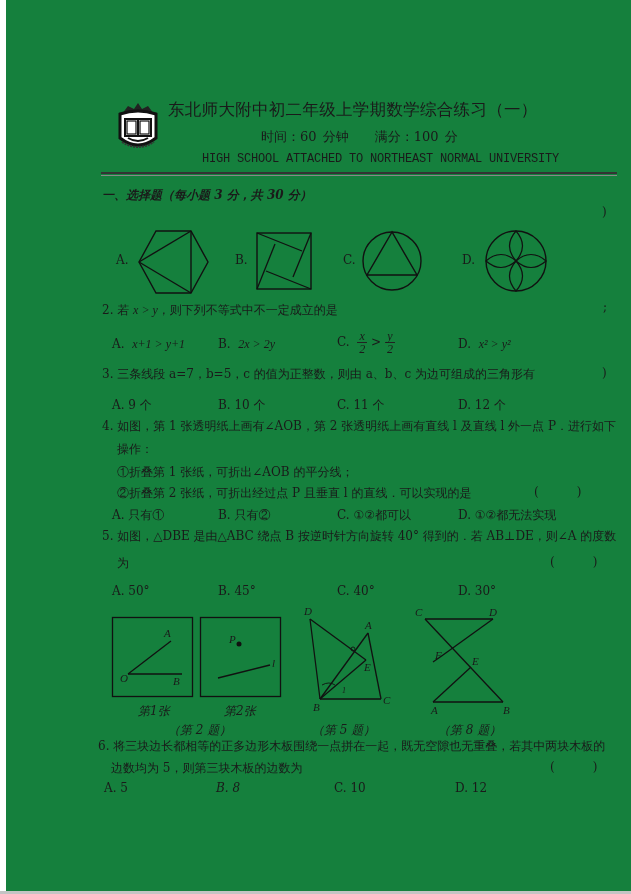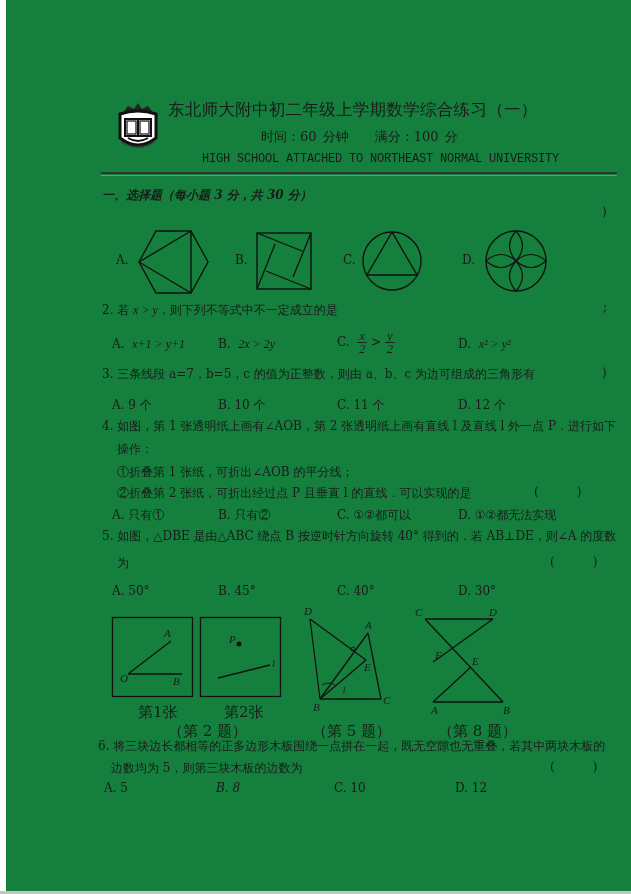--- a/index.html
+++ b/index.html
@@ -15,21 +15,21 @@
   .english { left: 196px; top: 152px; font-family: Liberation Mono, monospace; font-size: 12px; letter-spacing: -0.2px; white-space: nowrap; }
   .rule { left: 95px; width: 516px; background: #333; }
   .txt { font-size: 12px; white-space: nowrap; line-height: 1; }
   .bold { font-weight: bold; font-style: italic; }
   .it { font-style: italic; font-family: "Liberation Serif", serif; }
   .paren { font-size: 12px; }
   .opt { font-size: 12px; white-space: nowrap; }
   .frac { display: inline-block; vertical-align: middle; text-align: center; font-family: "Liberation Serif", serif; font-style: italic; line-height: 1; }
   .frac span { display: block; padding: 0 2px; }
   .frac .num { border-bottom: 1px solid #222; }
-  .caption { font-size: 15px; white-space: nowrap; }
+  .caption { font-size: 12px; white-space: nowrap; font-style: italic; }
   svg { overflow: visible; }
   svg text { font-family: "Liberation Serif", serif; font-style: italic; font-size: 11px; fill: #1a1a1a; }
 </style>
 </head>
 <body>
 
 <div class="page">
 
   <div class="abs logo">
     <svg width="48" height="52" viewBox="0 0 48 52">

